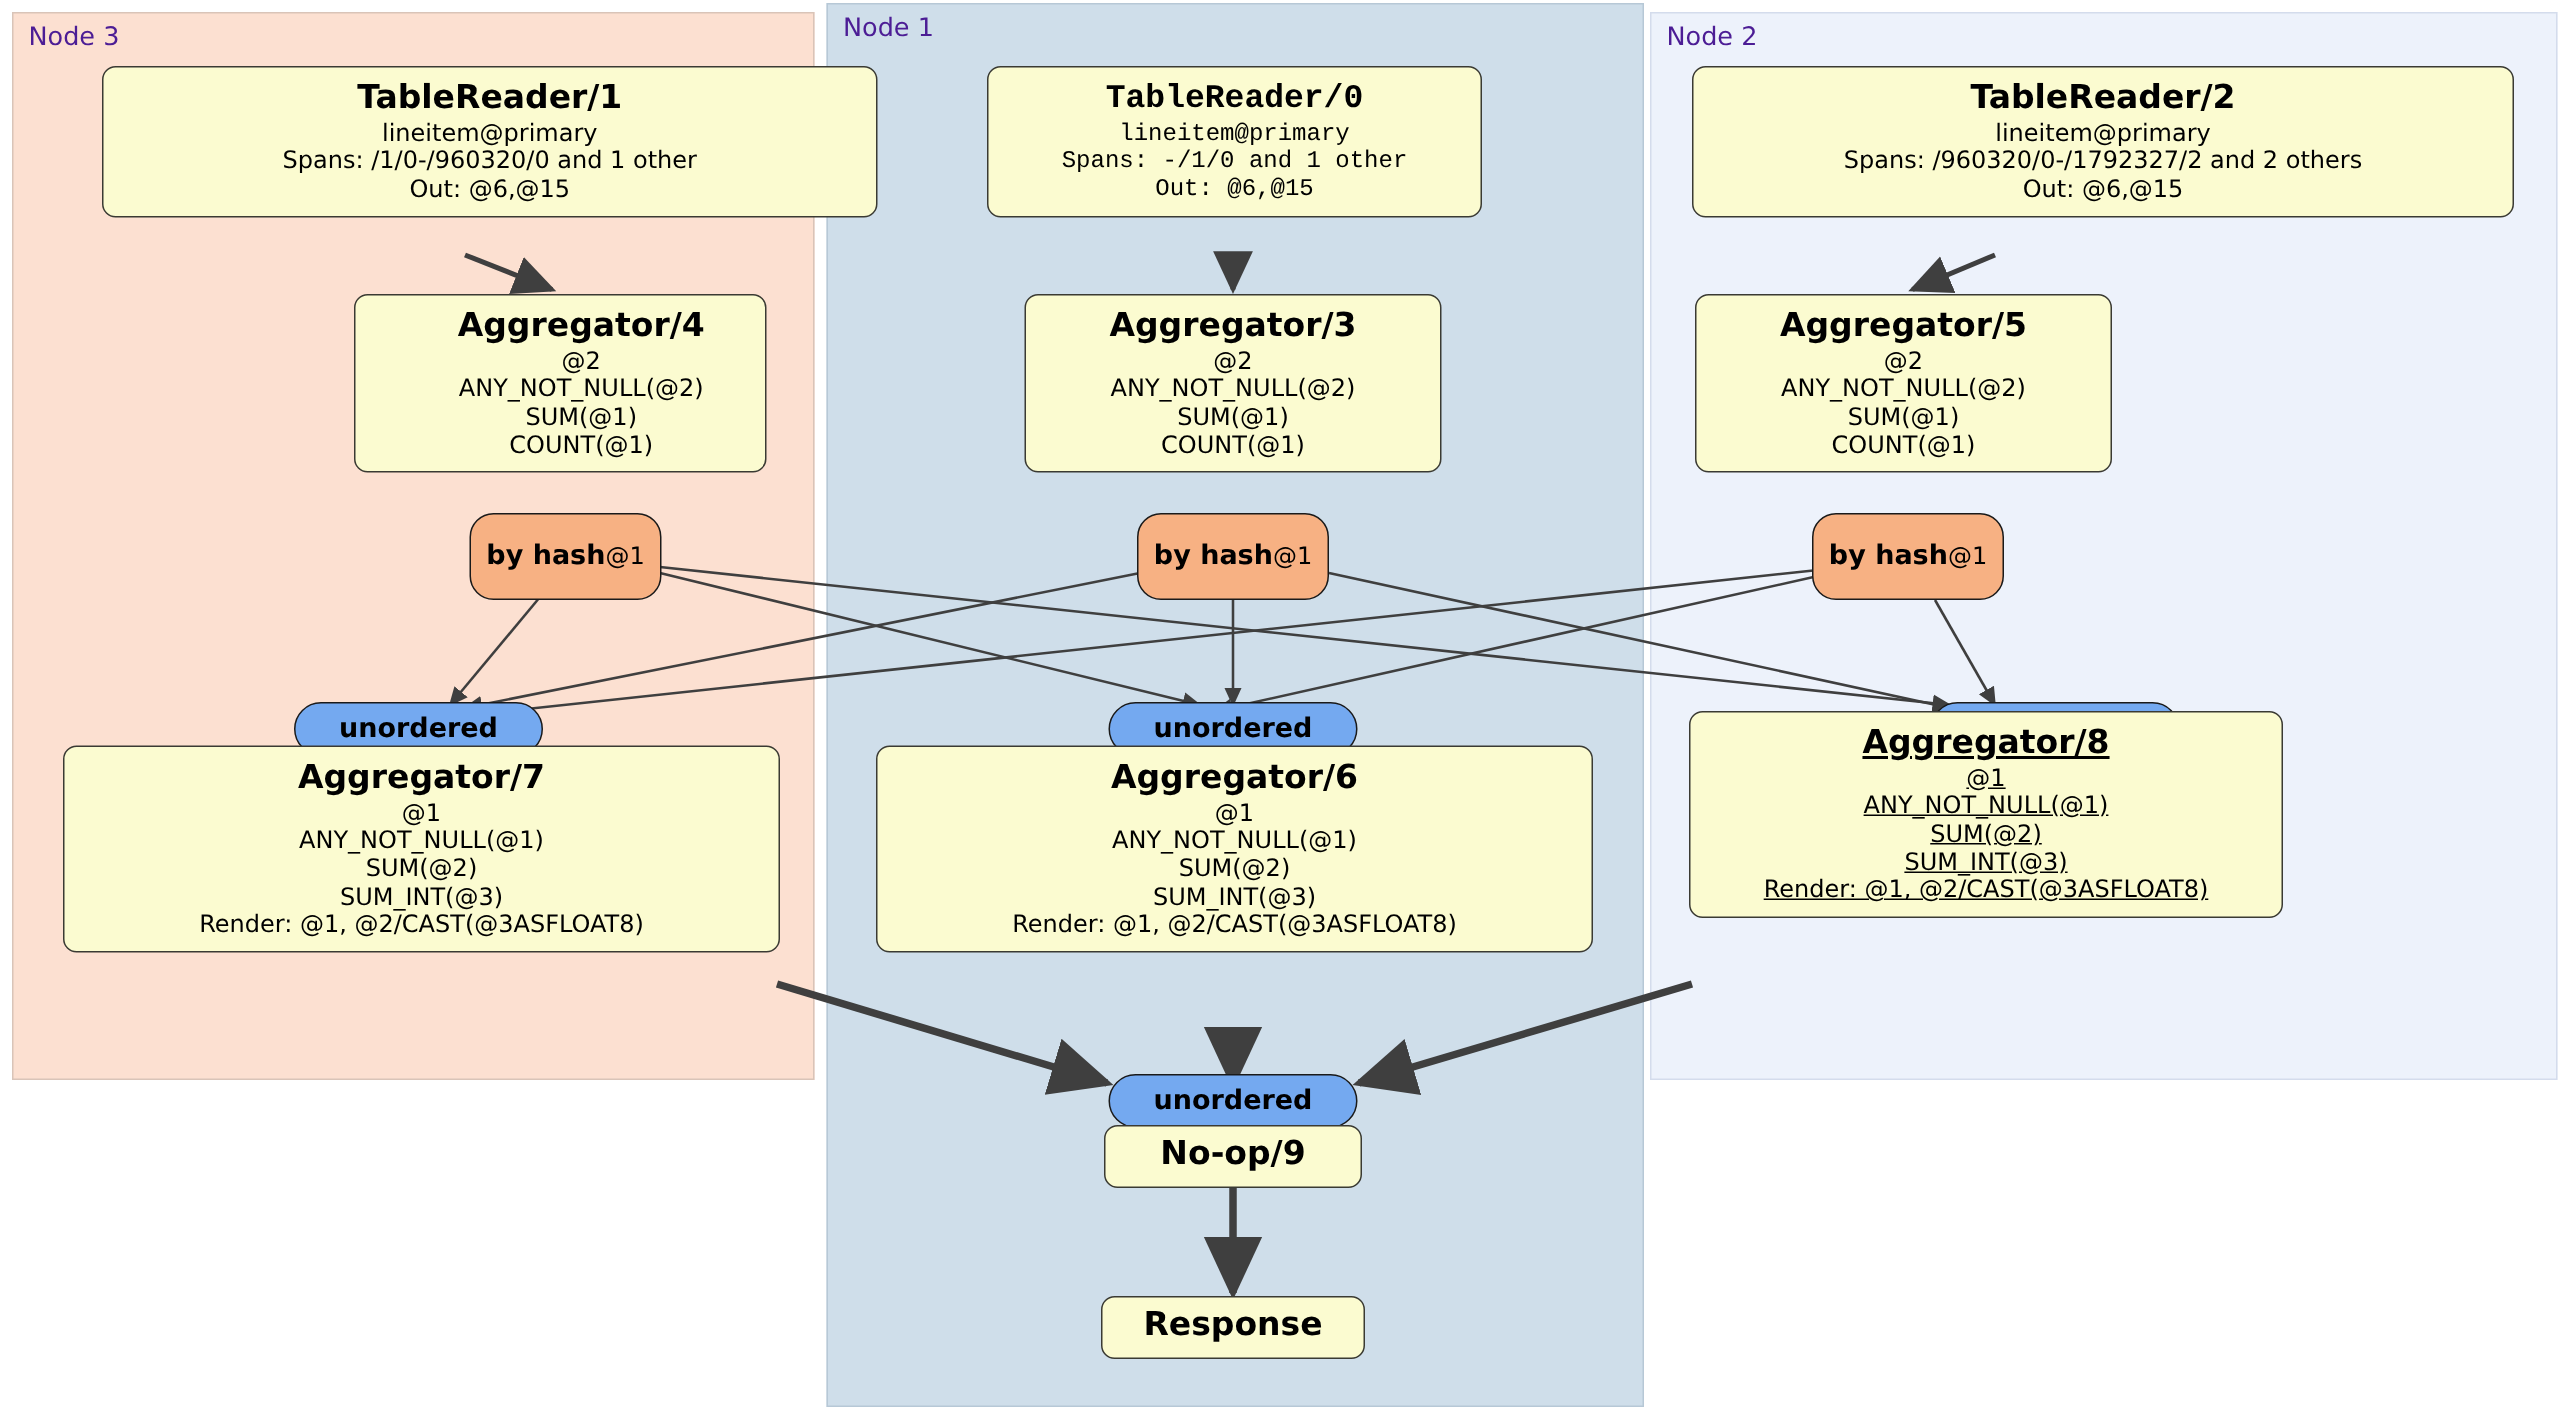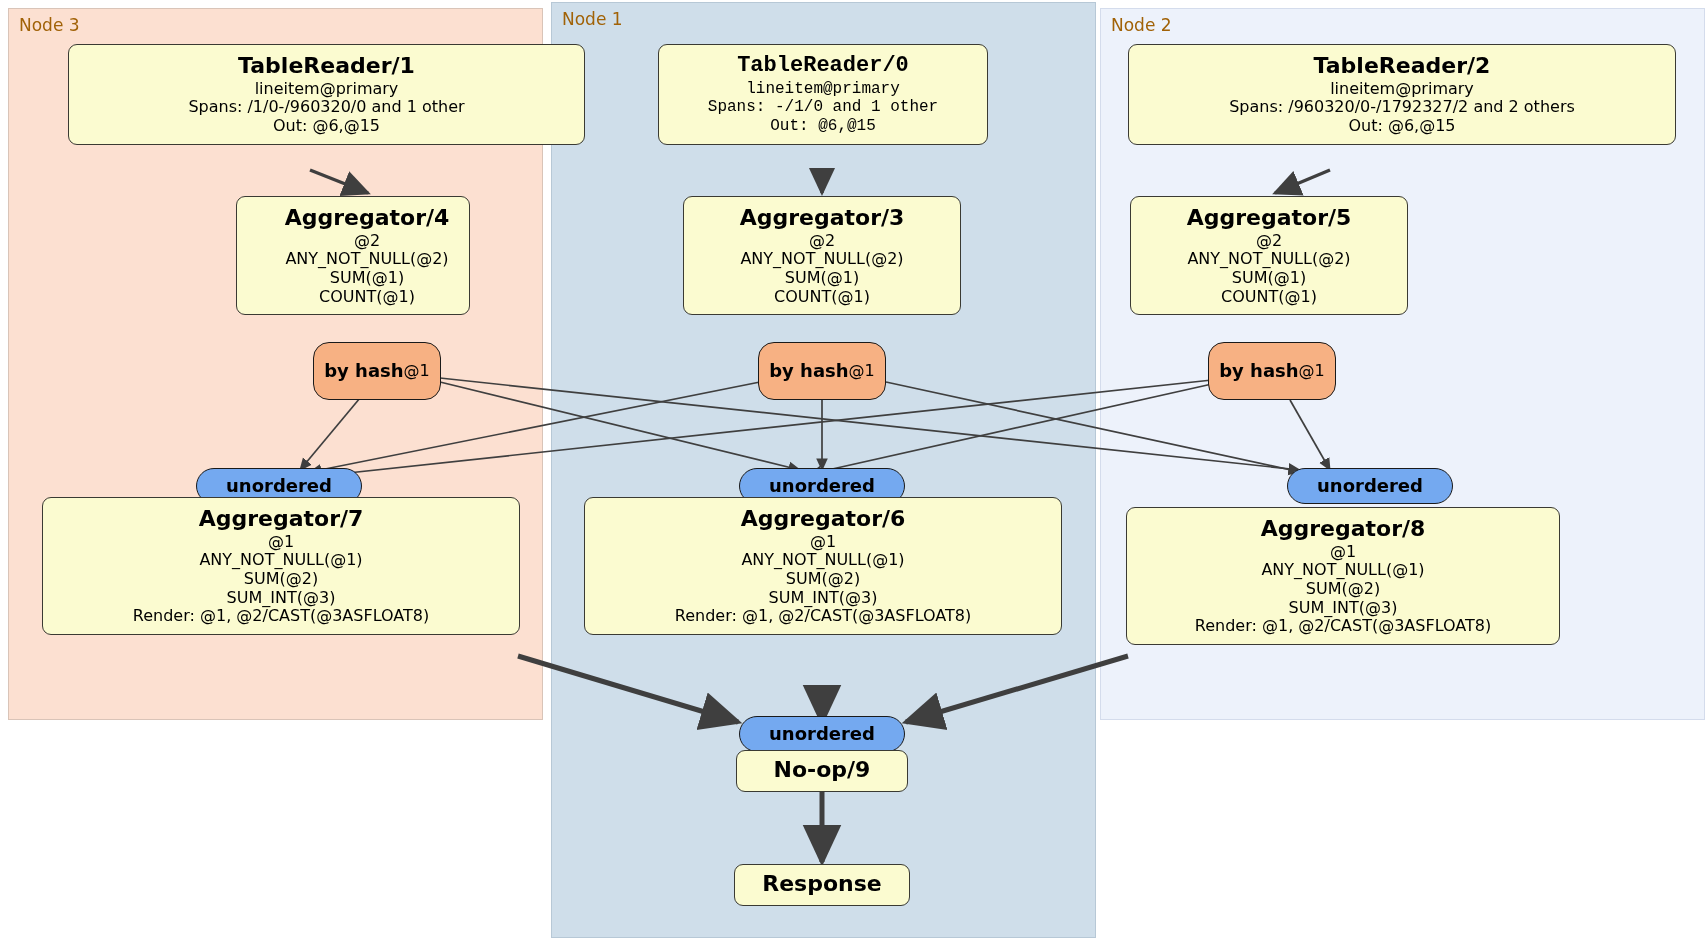--- a/index.html
+++ b/index.html
@@ -2,21 +2,21 @@
 <html><head>
 <meta charset="utf-8">
 <style>
   html,body{margin:0;padding:0;background:#ffffff;}
   body{width:1708px;height:940px;font-family:"DejaVu Sans",sans-serif;overflow:hidden;}
   #stage{position:relative;width:1708px;height:940px;}
 
   
   .cluster{position:absolute;box-sizing:border-box;}
   .cluster .cluster-label{
-    position:absolute;left:10px;top:6px;font-size:17px;color:#a16207;
+    position:absolute;left:10px;top:6px;font-size:17px;color:#4c1d95;
     font-family:"DejaVu Sans",sans-serif;white-space:nowrap;
   }
   #cluster-node3{left:8px;  top:8px;  width:535px; height:712px; background:#fce0d1; border:1px solid #d9c4b8;}
   #cluster-node1{left:551px;top:2px;  width:545px; height:936px; background:#cfdeea; border:1px solid #b7c8d6;}
   #cluster-node2{left:1100px;top:8px; width:605px; height:712px; background:#edf2fb; border:1px solid #d4dcec;}
 
   
   .box{
     position:absolute;box-sizing:border-box;
     background:#fbfbd0;border:1.6px solid #3a3a33;border-radius:9px;
@@ -107,21 +107,21 @@
     <span class="l">Out: @6,@15</span>
   </div>
 
   <div class="box" style="left:1128px;top:44px;width:548px;">
     <span class="t">TableReader/2</span>
     <span class="l">lineitem@primary</span>
     <span class="l">Spans: /960320/0-/1792327/2 and 2 others</span>
     <span class="l">Out: @6,@15</span>
   </div>
 
-  <div class="box" style="left:236px;top:196px;width:234px;padding-left:36px;">
+  <div class="box" style="left:236px;top:196px;width:275px;padding-left:36px;">
     <span class="t">Aggregator/4</span>
     <span class="l">@2</span>
     <span class="l">ANY_NOT_NULL(@2)</span>
     <span class="l">SUM(@1)</span>
     <span class="l">COUNT(@1)</span>
   </div>
 
   <div class="box" style="left:683px;top:196px;width:278px;">
     <span class="t">Aggregator/3</span>
     <span class="l">@2</span>
@@ -176,21 +176,21 @@
 
   <div class="box" style="left:584px;top:497px;width:478px;">
     <span class="t">Aggregator/6</span>
     <span class="l">@1</span>
     <span class="l">ANY_NOT_NULL(@1)</span>
     <span class="l">SUM(@2)</span>
     <span class="l">SUM_INT(@3)</span>
     <span class="l">Render: @1, @2/CAST(@3ASFLOAT8)</span>
   </div>
 
-  <div class="box" style="left:1126px;top:507px;width:434px;">
+  <div class="box" style="left:1126px;top:474px;width:396px;text-decoration:underline;">
     <span class="t">Aggregator/8</span>
     <span class="l">@1</span>
     <span class="l">ANY_NOT_NULL(@1)</span>
     <span class="l">SUM(@2)</span>
     <span class="l">SUM_INT(@3)</span>
     <span class="l">Render: @1, @2/CAST(@3ASFLOAT8)</span>
   </div>
 
   <div class="badge unordbadge" style="left:739px;top:716px;width:166px;height:36px;">
     <span class="b1">unordered</span>

